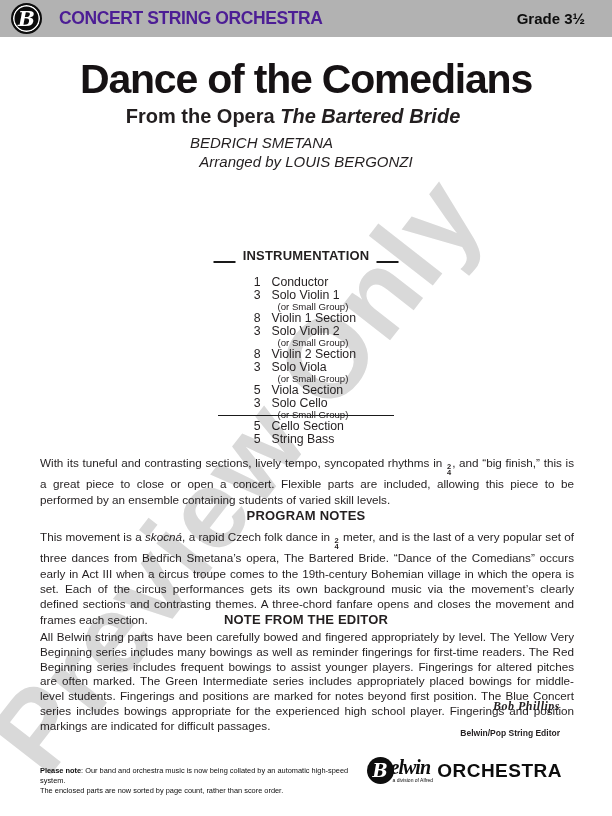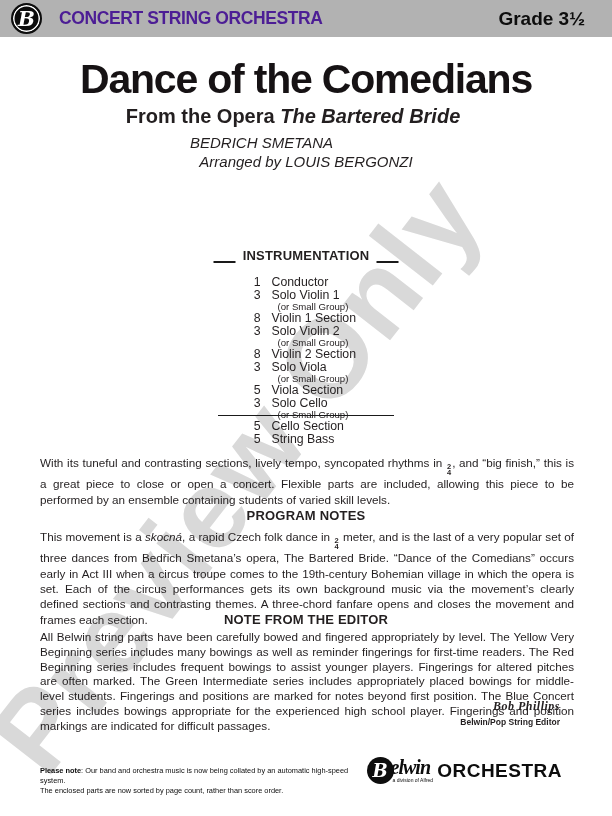--- a/index.html
+++ b/index.html
@@ -18,21 +18,21 @@
     white-space:nowrap;transform:rotate(-52deg);transform-origin:0 0;
     letter-spacing:1px;
   }
 
   .topbar{position:absolute;left:0;top:0;width:612px;height:37px;background:var(--bar);z-index:1;display:flex;align-items:center;}
   .blogo-sm{position:absolute;left:11px;top:3px;width:31px;height:31px;border-radius:50%;
     background:#0d0d0d;color:#fff;display:flex;align-items:center;justify-content:center;
     font-family:"DejaVu Serif",serif;font-style:italic;font-weight:bold;font-size:20px;
     border:2px solid #0d0d0d;box-shadow:inset 0 0 0 1.5px #fff;}
   .series{margin-left:59px;font-size:17.5px;font-weight:800;letter-spacing:-0.4px;color:#4c1d95;}
-  .grade{position:absolute;right:27px;top:0;height:37px;display:flex;align-items:center;font-size:19px;font-weight:600;color:#0d0d0d;text-align:right;}
+  .grade{position:absolute;right:27px;top:0;height:37px;display:flex;align-items:center;font-size:15px;font-weight:600;color:#0d0d0d;text-align:right;}
 
   .title{position:absolute;top:56px;left:0;width:612px;text-align:center;z-index:1;
     font-size:41px;font-weight:800;letter-spacing:-1.2px;color:#161214;}
   .subtitle{position:absolute;top:105px;left:0;width:542px;text-align:center;z-index:1;
     font-size:20px;font-weight:bold;padding-left:44px;}
   .composer{position:absolute;top:134px;left:0;width:523px;text-align:center;z-index:1;
     font-size:15px;font-style:italic;}
   .arranger{position:absolute;top:153px;left:0;width:612px;text-align:center;z-index:1;
     font-size:15px;font-style:italic;}
 
@@ -61,21 +61,21 @@
 
   .italic{font-style:italic;}
   .bold{font-weight:bold;}
   .bold-italic{font-weight:bold;font-style:italic;}
 
   .timesig{display:inline-flex;flex-direction:column;align-items:center;
     font-size:7.5px;font-weight:bold;line-height:6.2px;vertical-align:-2px;padding:0 1px;}
 
   .sig-block{position:absolute;right:52px;top:699px;text-align:right;z-index:1;}
   .signature{font-family:Liberation Serif, serif;font-style:italic;font-weight:bold;font-size:12px;letter-spacing:0.5px;}
-  .sig-title{font-size:8.5px;font-weight:600;margin-top:3px;}
+  .sig-title{font-size:8.5px;font-weight:600;margin-top:14px;}
 
   .foot-note{position:absolute;left:40px;top:766px;z-index:1;font-size:7.4px;line-height:9.8px;color:#0d0d0d;width:330px;text-align:left;}
   .fn-label{font-weight:bold;}
 
   .belwin-logo{position:absolute;right:50px;top:757px;z-index:1;display:flex;align-items:center;}
   .blogo-circle{width:27px;height:27px;border-radius:50%;background:#0d0d0d;color:#fff;
     display:flex;align-items:center;justify-content:center;flex:none;
     font-family:"DejaVu Serif",serif;font-style:italic;font-weight:bold;font-size:18px;}
   .blogo-mid{display:inline-flex;flex-direction:column;margin-left:-3px;}
   .blogo-script{font-family:Liberation Serif, serif;font-style:italic;font-weight:bold;font-size:20px;line-height:19px;letter-spacing:-1px;color:#0d0d0d;}

